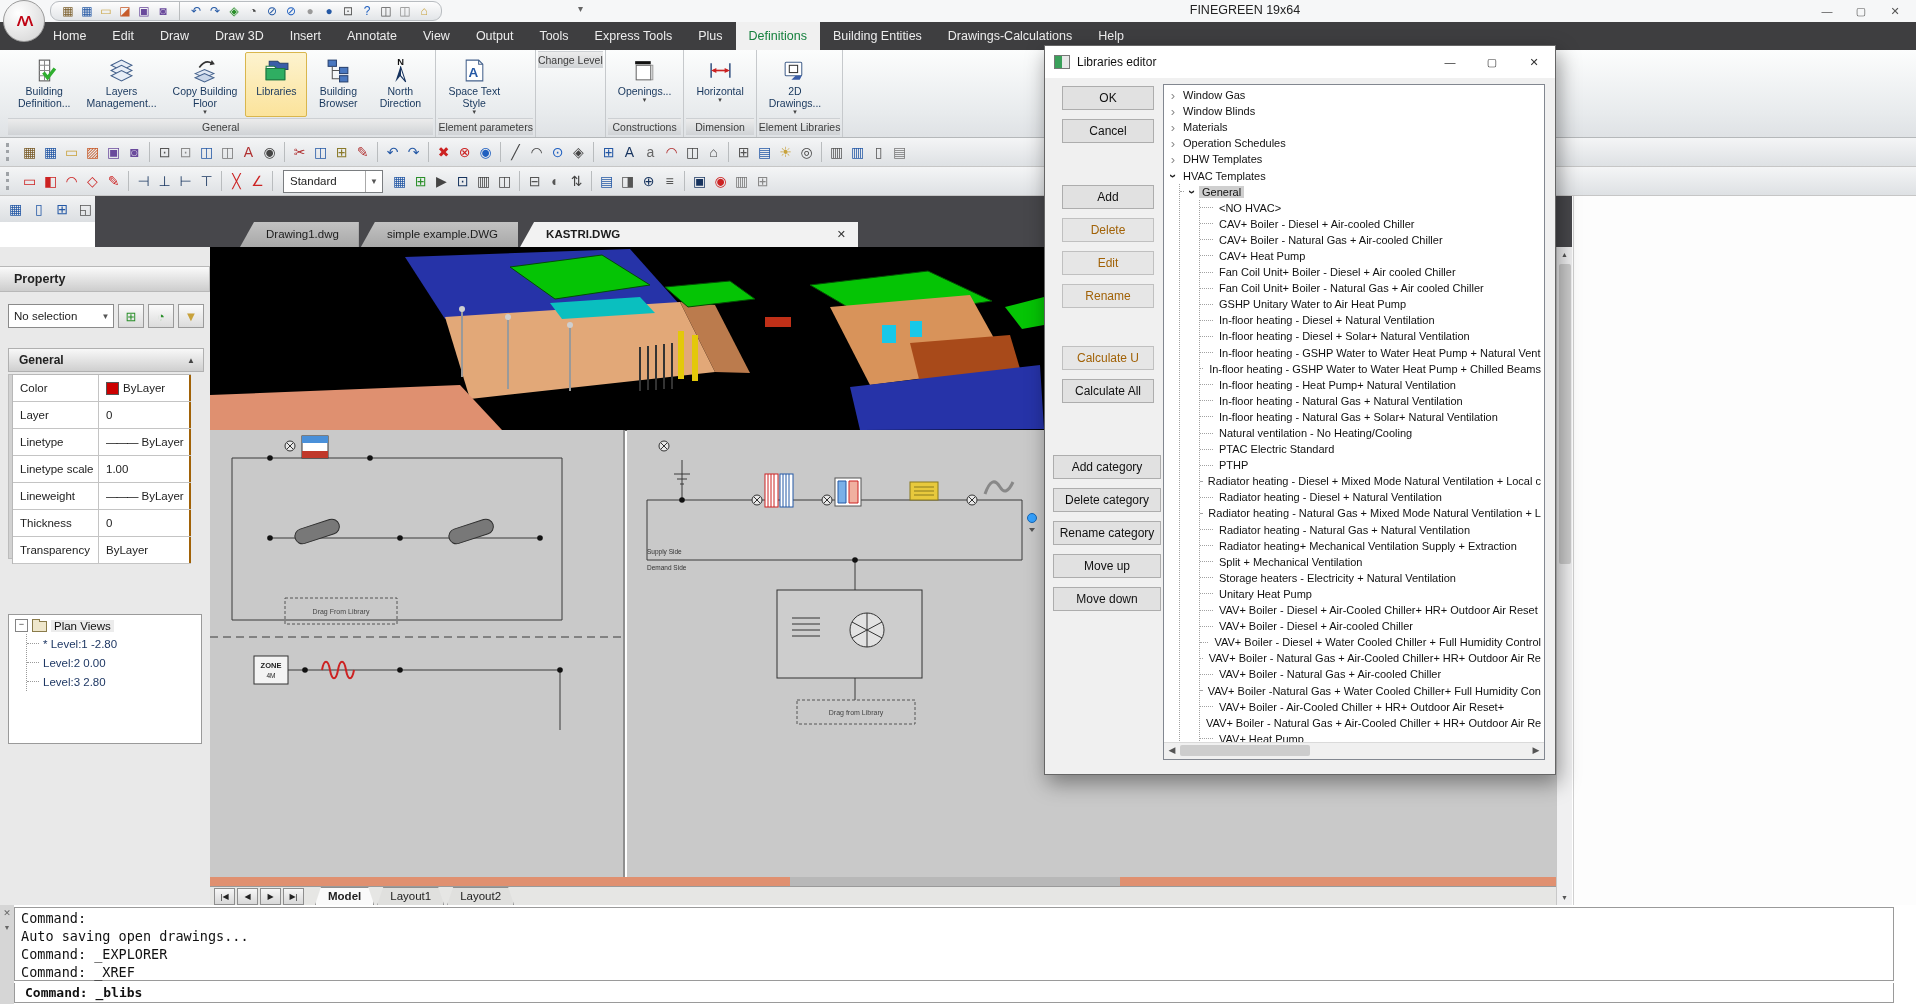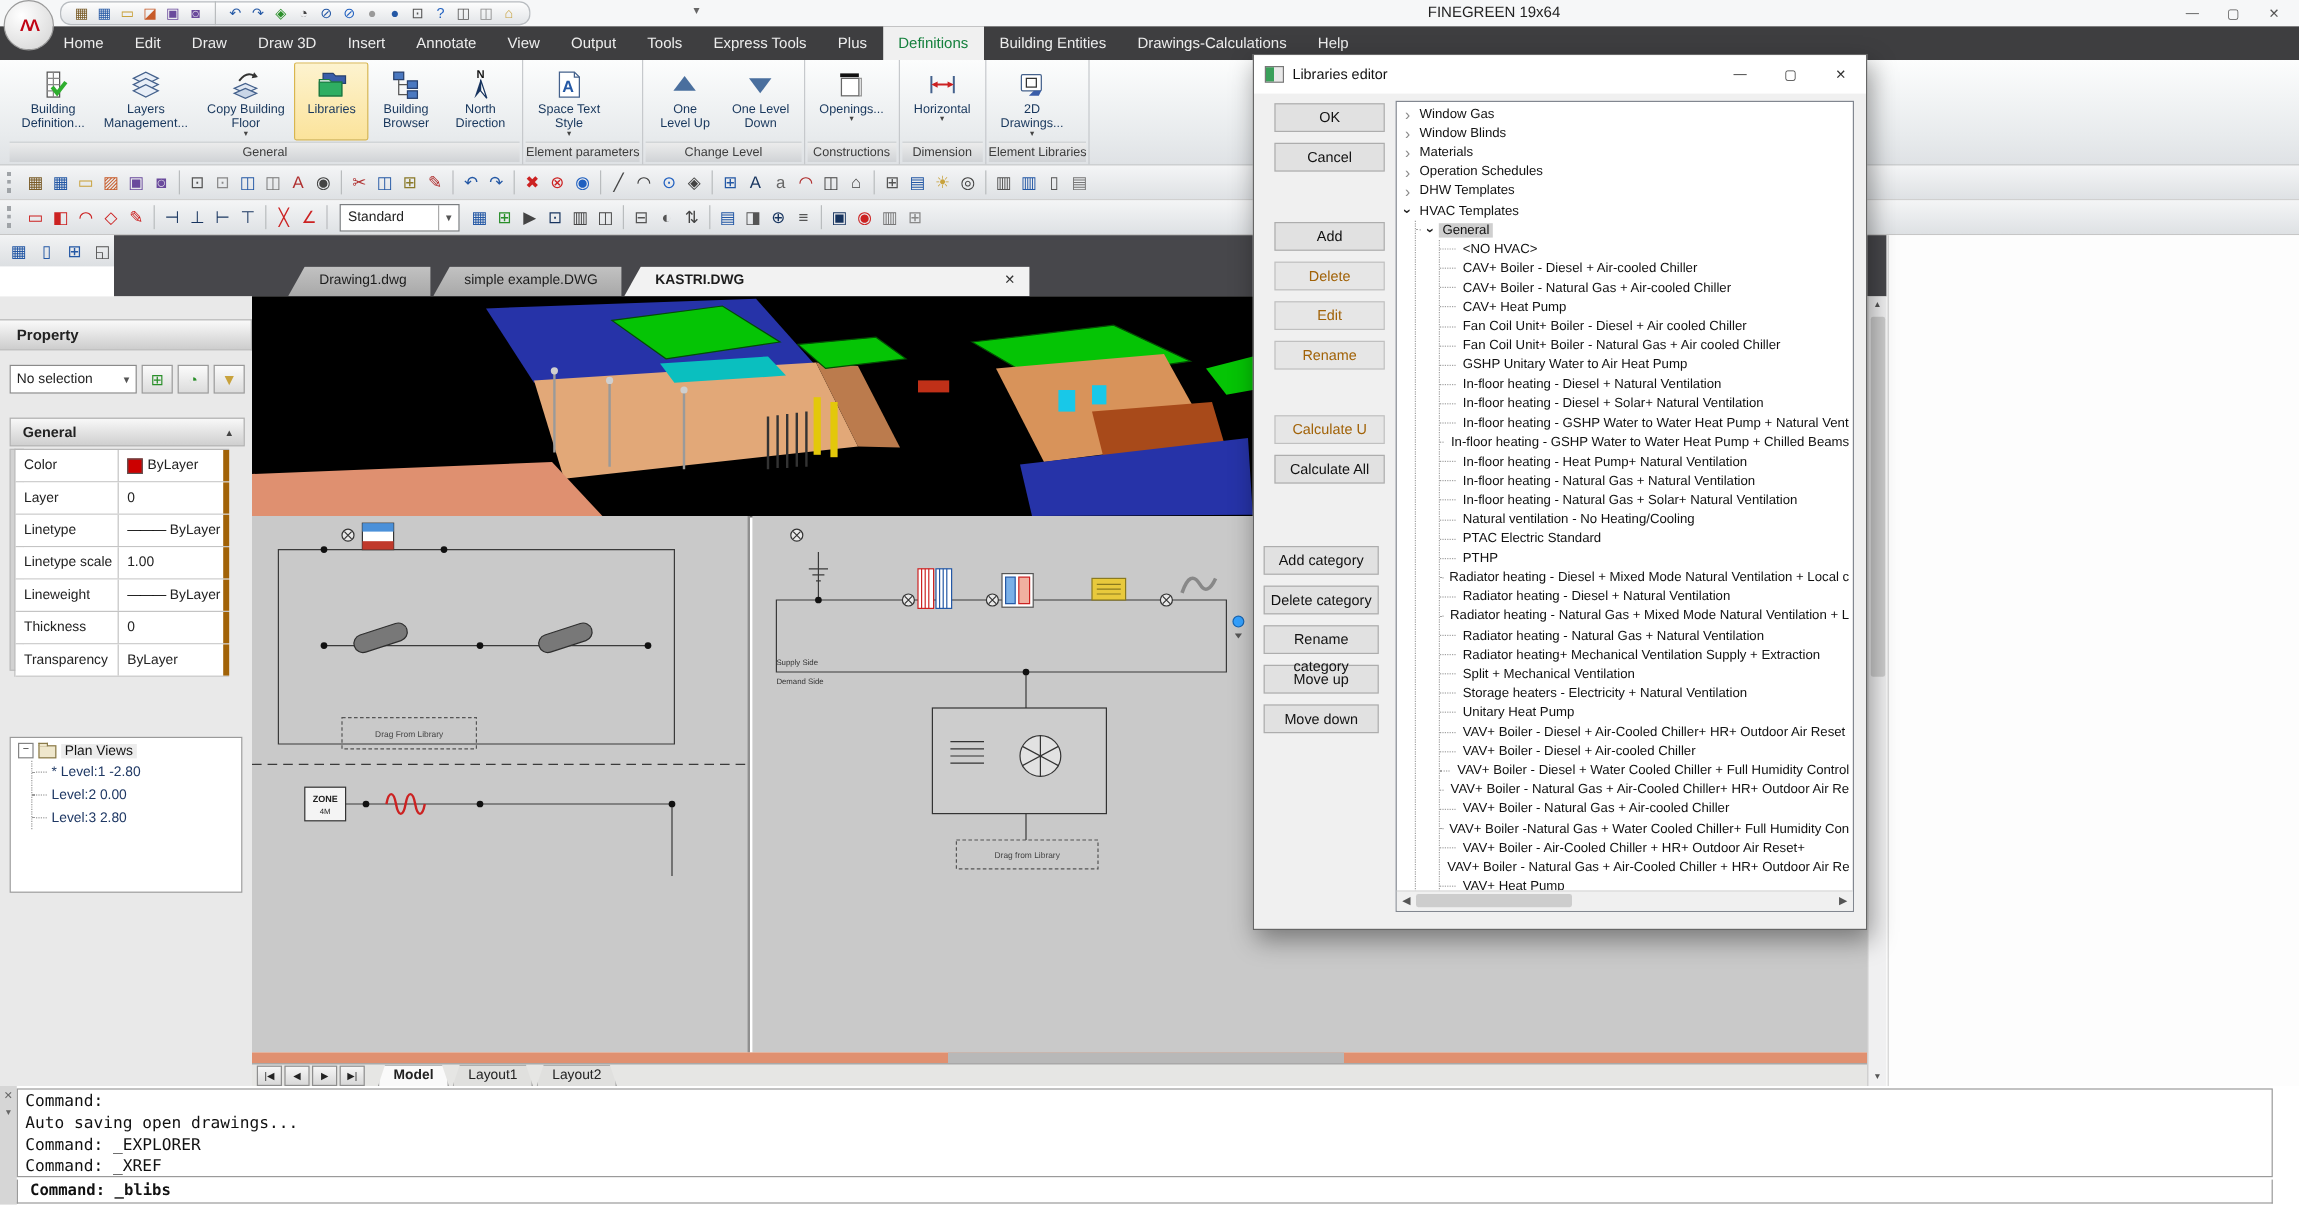--- a/index.html
+++ b/index.html
@@ -75,21 +75,21 @@
         display:flex;align-items:center;justify-content:center;font-size:13px}
   #genhead{left:8px;top:348px;width:196px;height:24px;background:linear-gradient(#f8f8f8,#cfcfcf);
            border:1px solid #b0b0b0;box-sizing:border-box;display:flex;align-items:center;justify-content:space-between;
            font-weight:bold;font-size:12px;color:#222;padding:0 8px 0 10px}
   #genhead .carat{font-size:8px;color:#444}
   #proptable{left:12px;top:374px;width:178px;border-top:1px solid #b8b8b8;border-left:1px solid #b8b8b8}
   #propgutter{left:8px;top:374px;width:12px;height:185px;background:#d2d2d2;border:1px solid #bcbcbc;box-sizing:border-box}
   .prow{display:flex;height:26px;border-bottom:1px solid #c4c4c4;background:#fff;font-size:11.5px;color:#222}
   .pcell{display:flex;align-items:center;padding-left:7px;box-sizing:border-box}
   .plabel{width:86px;border-right:1px solid #c4c4c4}
-  .pvalue{flex:1;border-right:5px solid #a16207;gap:4px}
+  .pvalue{flex:1;border-right:2px solid #a16207;gap:4px}
   .swatch{width:11px;height:11px;border:1px solid #555;display:inline-block}
   .lineglyph{letter-spacing:-1px;color:#111}
 
   #planbox{left:8px;top:614px;width:194px;height:130px;background:#fff;border:1px solid #9a9a9a;box-sizing:border-box;
            font-size:11.5px;padding:4px 0 0 6px}
   .planroot{display:flex;align-items:center;gap:4px;color:#111}
   .pm{width:11px;height:11px;border:1px solid #848484;background:#fff;font-size:9px;line-height:9px;text-align:center;color:#333}
   .folder{width:13px;height:9px;background:#efe7cc;border:1px solid #8a7b4a;position:relative;margin-top:2px}
   .folder::before{content:"";position:absolute;top:-3px;left:-1px;width:6px;height:2px;background:#efe7cc;border:1px solid #8a7b4a;border-bottom:none}
   .planroot .rlbl{background:#ececec;padding:0 3px}
@@ -127,21 +127,21 @@
   
   #dialog{left:1044px;top:45px;width:512px;height:730px;background:#f0f0f0;border:1px solid #666;
           box-shadow:3px 8px 20px rgba(0,0,0,.4);z-index:90;box-sizing:border-box}
   #dtitle{height:32px;background:#fff;display:flex;align-items:center;padding-left:9px;font-size:12px;color:#111}
   #dico{width:14px;height:12px;border:1px solid #777;background:linear-gradient(90deg,#3aa05a 48%,#e8e8e8 48%);margin-right:7px}
   #dctrl{margin-left:auto;display:flex;height:32px}
   .dc{width:42px;display:flex;align-items:center;justify-content:center;font-size:11px;color:#333}
   #dlgbtns{position:absolute;left:6px;top:40px;width:110px}
   .dbtn{width:92px;height:24px;margin:0 0 9px 11px;background:#e1e1e1;border:1px solid #adadad;
         font-size:12px;line-height:22px;text-align:center;color:#111;box-sizing:border-box}
-  .dbtn.wide{width:96px;margin-left:2px}
+  .dbtn.wide{width:108px;margin-left:2px}
   .dbtn.dis{color:#a16207;border-color:#c0c0c0;background:#e6e6e6}
   .g1{margin-top:42px}.g2{margin-top:38px}.g3{margin-top:52px}
   #dlist{position:absolute;left:118px;top:38px;width:382px;height:676px;background:#fff;border:1px solid #828790;box-sizing:border-box}
   #dtree{position:absolute;left:0;top:2px;right:0;bottom:16px;overflow:hidden;padding-left:2px}
   .trow{height:16.1px;display:flex;align-items:center;font-size:11px;color:#111;white-space:nowrap}
   .arr{width:14px;text-align:center;flex:none}
   .arr.c{color:#8a8a8a;font-size:13px}
   .arr.e{color:#222;font-weight:bold;font-size:12px;transform:rotate(90deg)}
   .w1{margin-left:13px;border-left:1px dotted #a2a2a2}
   .w1 > .trow::before{content:"";width:4px;border-top:1px dotted #a2a2a2;margin-right:1px}
@@ -309,44 +309,20 @@
             <div class="rtx">
               <span>Space Text</span>
               <span>Style</span>
             </div>
             <div class="rdd">▾</div>
           </div>
         </div>
         <div class="rlabel">Element parameters</div>
       </div>
       <div class="rgroup">
-        <div class="rbuttons">
-          <div class="rbtn">
-            <div class="ric">
-              <svg viewBox="0 0 26 26">
-                <path d="M13 6l9 12H4z" fill="#4a6f9e"></path>
-              </svg>
-            </div>
-            <div class="rtx">
-              <span>One</span>
-              <span>Level Up</span>
-            </div>
-          </div>
-          <div class="rbtn">
-            <div class="ric">
-              <svg viewBox="0 0 26 26">
-                <path d="M13 20L4 8h18z" fill="#4a6f9e"></path>
-              </svg>
-            </div>
-            <div class="rtx">
-              <span>One Level</span>
-              <span>Down</span>
-            </div>
-          </div>
-        </div>
         <div class="rlabel">Change Level</div>
       </div>
       <div class="rgroup">
         <div class="rbuttons">
           <div class="rbtn">
             <div class="ric">
               <svg viewBox="0 0 26 26">
                 <rect x="5" y="8" width="14" height="14" fill="#fff" stroke="#666"></rect>
                 <path d="M19 8h2v14h-2" fill="none" stroke="#999"></path>
                 <rect x="4" y="4" width="15" height="3" fill="#111"></rect>

